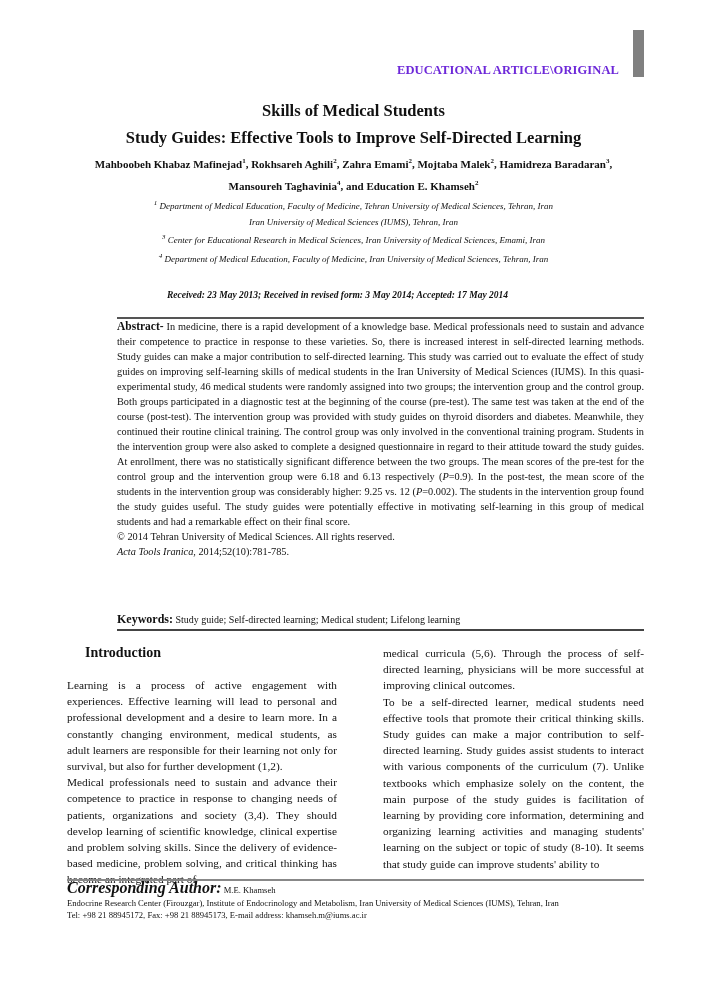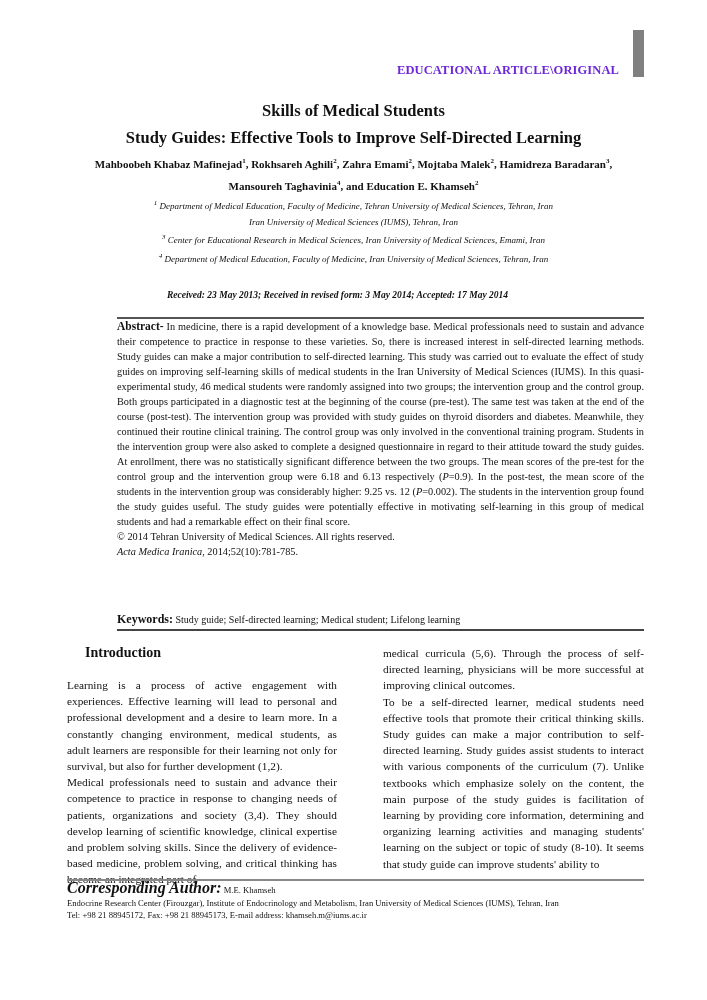--- a/index.html
+++ b/index.html
@@ -61,21 +61,21 @@
   <div><sup>3</sup> <span>Center for Educational Research in Medical Sciences, Iran University of Medical Sciences, Emami, Iran</span></div>
   <div><sup>4</sup> <span>Department of Medical Education, Faculty of Medicine, Iran University of Medical Sciences, Tehran, Iran</span></div>
 </div>
 
 <div class="abs received">Received: 23 May 2013; Received in revised form: 3 May 2014; Accepted: 17 May 2014</div>
 
 <div class="abs rule abstract-top"></div>
 <div class="abs abstract">
   <p><span class="lead">Abstract-</span><span> In medicine, there is a rapid development of a knowledge base. Medical professionals need to sustain and advance their competence to practice in response to these varieties. So, there is increased interest in self-directed learning methods. Study guides can make a major contribution to self-directed learning. This study was carried out to evaluate the effect of study guides on improving self-learning skills of medical students in the Iran University of Medical Sciences (IUMS). In this quasi-experimental study, 46 medical students were randomly assigned into two groups; the intervention group and the control group. Both groups participated in a diagnostic test at the beginning of the course (pre-test). The same test was taken at the end of the course (post-test). The intervention group was provided with study guides on thyroid disorders and diabetes. Meanwhile, they continued their routine clinical training. The control group was only involved in the conventional training program. Students in the intervention group were also asked to complete a designed questionnaire in regard to their attitude toward the study guides. At enrollment, there was no statistically significant difference between the two groups. The mean scores of the pre-test for the control group and the intervention group were 6.18 and 6.13 respectively (</span><i>P</i><span>=0.9). In the post-test, the mean score of the students in the intervention group was considerably higher: 9.25 vs. 12 (</span><i>P</i><span>=0.002). The students in the intervention group found the study guides useful. The study guides were potentially effective in motivating self-learning in this group of medical students and had a remarkable effect on their final score.</span></p>
   <p>© 2014 Tehran University of Medical Sciences. All rights reserved.</p>
-  <p class="journal-ref"><i>Acta Medica Iranica</i><span>, 2014;52(10):781-785.</span></p>
+  <p class="journal-ref"><i>Acta Tools Iranica</i><span>, 2014;52(10):781-785.</span></p>
 </div>
 
 <div class="abs keywords">
   <span class="lead">Keywords:</span><span> Study guide; Self-directed learning; Medical student; Lifelong learning</span>
 </div>
 <div class="abs keywords-rule"></div>
 
 <div class="abs intro-heading">Introduction</div>
 
 <div class="abs col col-left">

